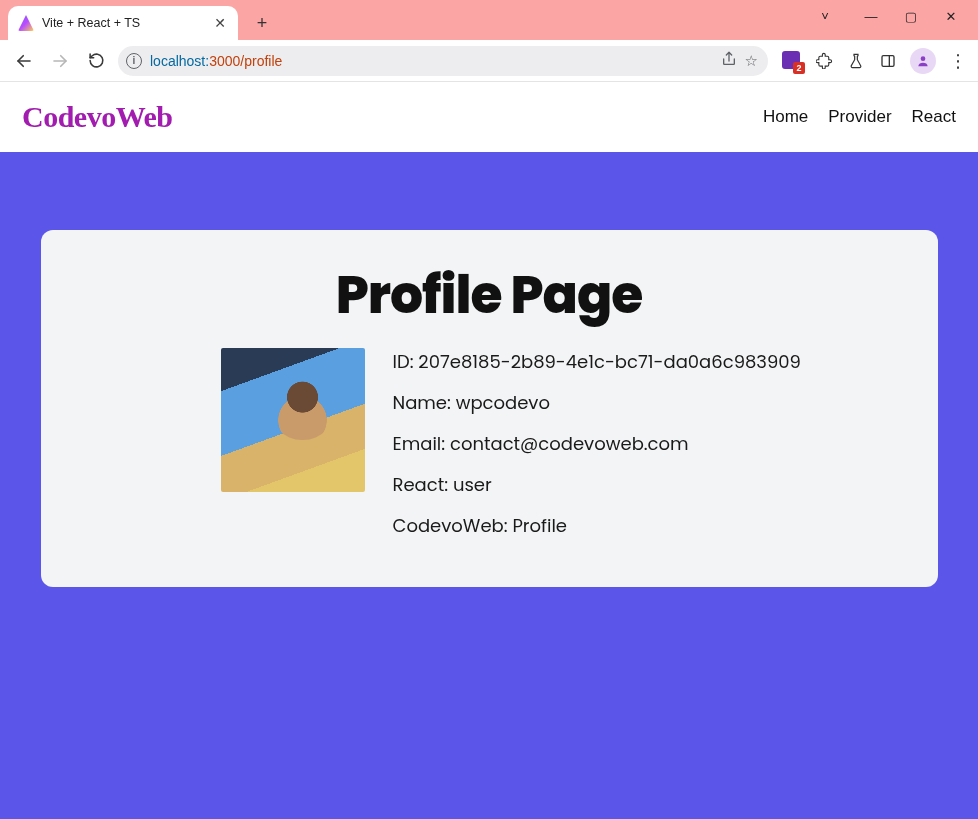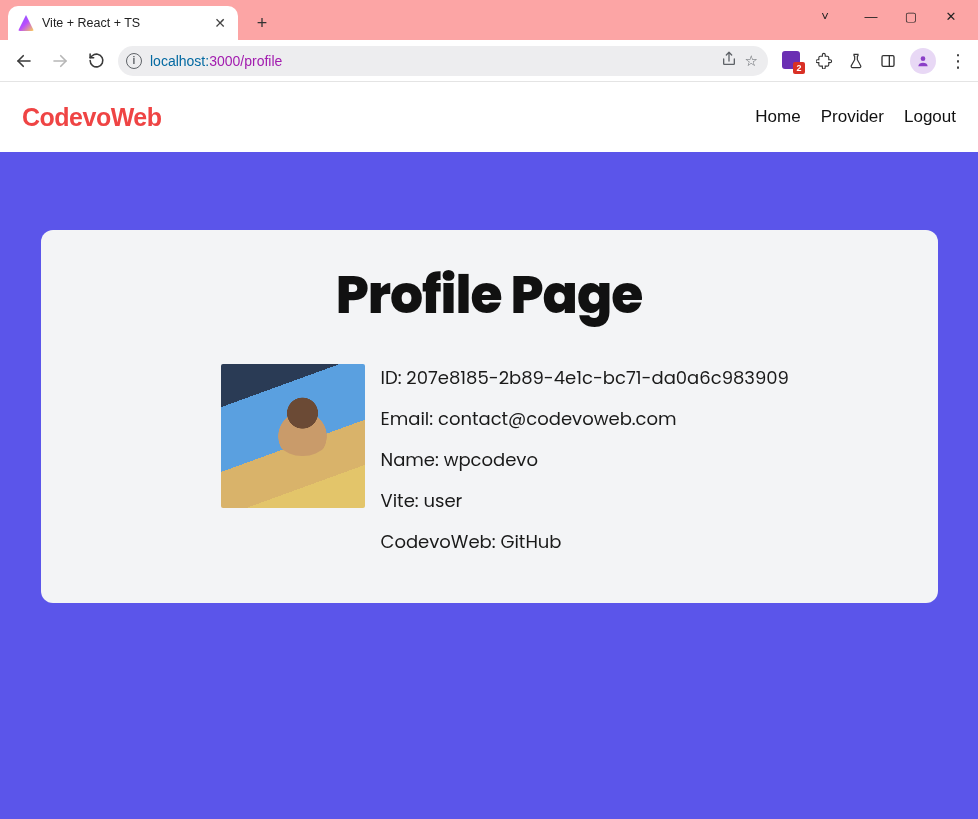--- a/index.html
+++ b/index.html
@@ -79,21 +79,21 @@
     gap: 8px;
     font-size: 14px;
     color: #202124;
   }
   .omnibox .info-icon {
     width:16px;height:16px;border:1.5px solid #5f6368;border-radius:50%;
     display:flex;align-items:center;justify-content:center;
     font-size:10px;color:#5f6368;font-weight:600;
   }
   .omnibox .url-host { color:#0369a1; }
-  .omnibox .url-path { color:#a21caf; }
+  .omnibox .url-path { color:#c2410c; }
   .omnibox .spacer { flex:1; }
   .omnibox .share, .omnibox .star { color:#5f6368; font-size:15px; }
   .ext-area { display:flex; align-items:center; gap:12px; padding-left:6px;}
   .ext-icon { width:20px;height:20px;display:flex;align-items:center;justify-content:center;color:#333;font-size:15px;}
   .ext-purple {
     position:relative; width:20px;height:20px;
   }
   .ext-purple .puz { width:18px;height:18px;background:#6b2fb3;border-radius:3px; }
   .ext-purple .badge {
     position:absolute; bottom:-3px; right:-3px;
@@ -113,25 +113,25 @@
     overflow: hidden;
     background: #fff;
   }
   .site-header {
     height: 70px;
     background: #fff;
     display:flex; align-items:center; justify-content:space-between;
     padding: 0 22px;
   }
   .brand {
-    font-family: Liberation Sans, sans-serif;
+    font-family: Liberation Serif, serif;
     font-weight: 800;
-    font-size: 25px;
+    font-size: 30px;
     letter-spacing: -0.5px;
-    color: #ef4444;
+    color: #a21caf;
   }
   .nav { display:flex; gap:20px; font-size:17px; color:#111;margin-left:44px; }
   .nav a { color:#111; text-decoration:none; }
 
   .hero {
     background: #5b55ea;
     height: calc(100% - 70px);
     padding: 78px 40px 0 40px;
   }
   .card {
@@ -141,25 +141,25 @@
     margin: 0 auto;
     padding: 26px 40px 48px 40px;
   }
   .card h1 {
     text-align:center;
     font-family: 'Poppins','Segoe UI',Arial,sans-serif;
     font-weight: 800;
     font-size: 52px;
     letter-spacing: -1px;
     color: #111;
-    margin-bottom: 30px;
+    margin-bottom: 14px;
   }
   .profile-row {
     display:flex;
-    gap: 16px;
+    gap: 28px;
     align-items:flex-start;
     padding-left: 140px;
   }
   .photo {
     width: 144px; height: 144px;
     background: linear-gradient(160deg,#2a3b55 0 22%, #5aa0e0 22% 55%, #d9b36a 55% 78%, #e3c56a 78% 100%);
     border-radius: 2px;
     flex-shrink: 0;
     position:relative; overflow:hidden;
   }
@@ -260,48 +260,48 @@
   </div>
 </div>
 
 <div class="viewport">
 
   <div class="site-header">
     <div class="brand">CodevoWeb</div>
     <nav class="nav">
       <a>Home</a>
       <a>Provider</a>
-      <a>Logout</a>
+      <a>React</a>
     </nav>
   </div>
 
   <div class="hero">
     <div class="card">
       <h1>Profile Page</h1>
       <div class="profile-row">
         <div class="photo"></div>
         <div class="details">
           <div>
             <span>ID:</span>
             <span>207e8185-2b89-4e1c-bc71-da0a6c983909</span>
           </div>
           <div>
+            <span>Name:</span>
+            <span>wpcodevo</span>
+          </div>
+          <div>
             <span>Email:</span>
             <span>contact@codevoweb.com</span>
           </div>
           <div>
-            <span>Name:</span>
-            <span>wpcodevo</span>
-          </div>
-          <div>
-            <span>Vite:</span>
+            <span>React:</span>
             <span>user</span>
           </div>
           <div>
             <span>CodevoWeb:</span>
-            <span>GitHub</span>
+            <span>Profile</span>
           </div>
         </div>
       </div>
     </div>
   </div>
 
 </div>
 
 </body></html>

